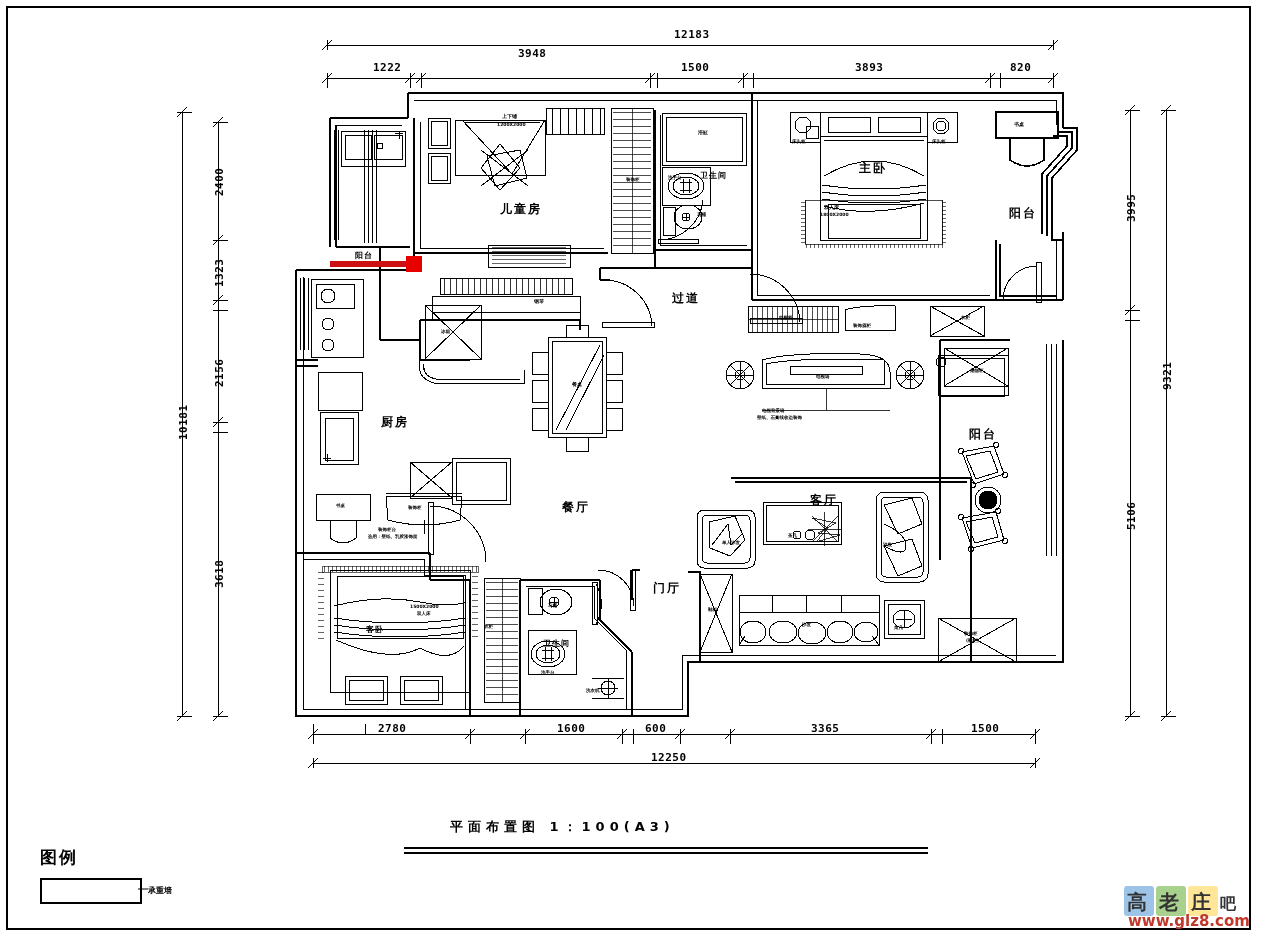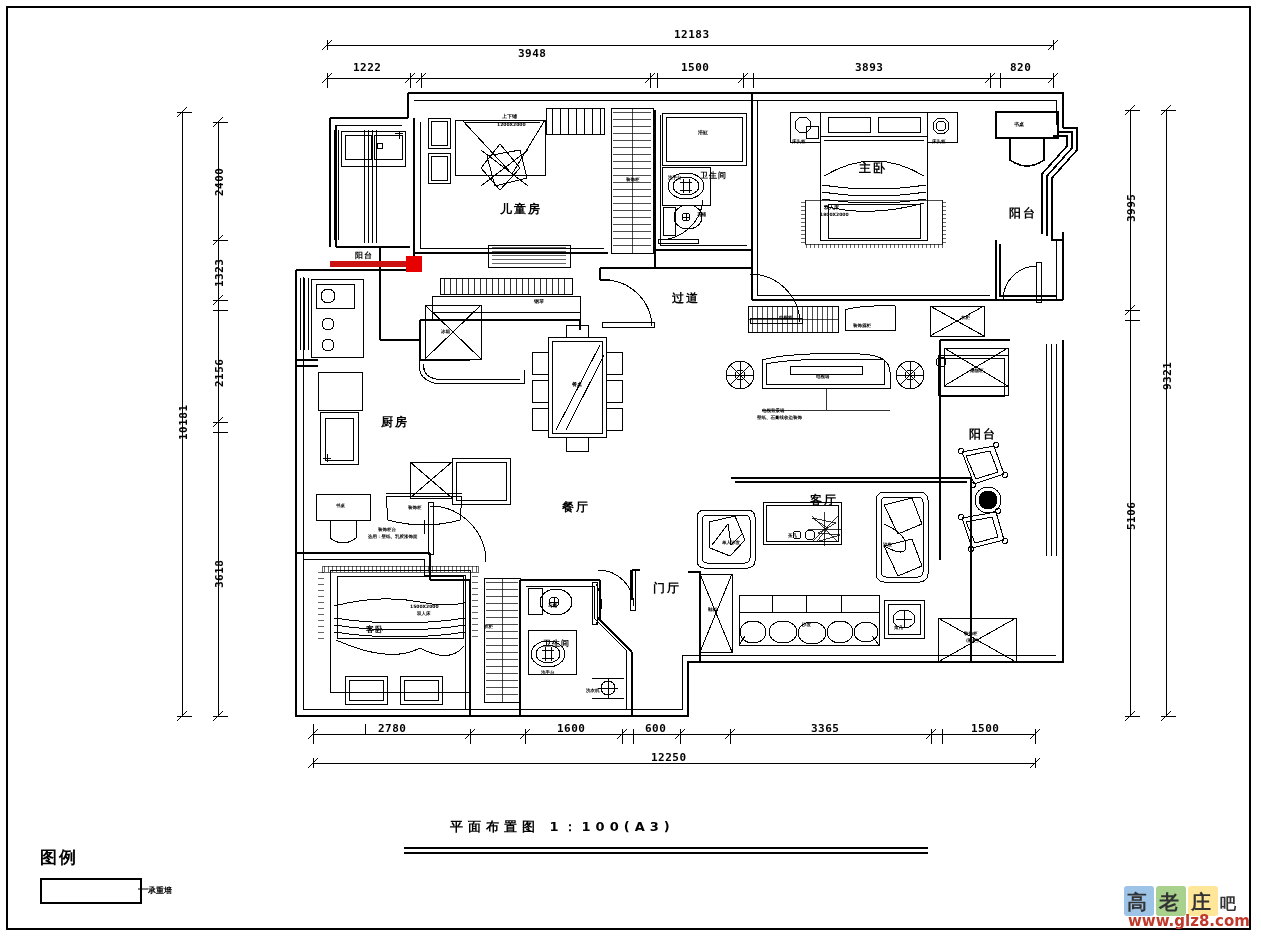--- a/index.html
+++ b/index.html
@@ -600,21 +600,21 @@
       </g>
 
       <g stroke-width="1.6">
         <line x1="404" y1="848" x2="928" y2="848"></line>
         <line x1="404" y1="853" x2="928" y2="853"></line>
       </g>
     </g>
   </svg>
 
   <div class="lbl dim" style="left:674px;top:29px;">12183</div>
-  <div class="lbl dim" style="left:353px;top:62px;">1222</div>
+  <div class="lbl dim" style="left:373px;top:62px;">1222</div>
   <div class="lbl dim" style="left:518px;top:48px;">3948</div>
   <div class="lbl dim" style="left:681px;top:62px;">1500</div>
   <div class="lbl dim" style="left:855px;top:62px;">3893</div>
   <div class="lbl dim" style="left:1010px;top:62px;">820</div>
 
   <div class="lbl dim" style="left:378px;top:723px;">2780</div>
   <div class="lbl dim" style="left:557px;top:723px;">1600</div>
   <div class="lbl dim" style="left:645px;top:723px;">600</div>
   <div class="lbl dim" style="left:811px;top:723px;">3365</div>
   <div class="lbl dim" style="left:971px;top:723px;">1500</div>

